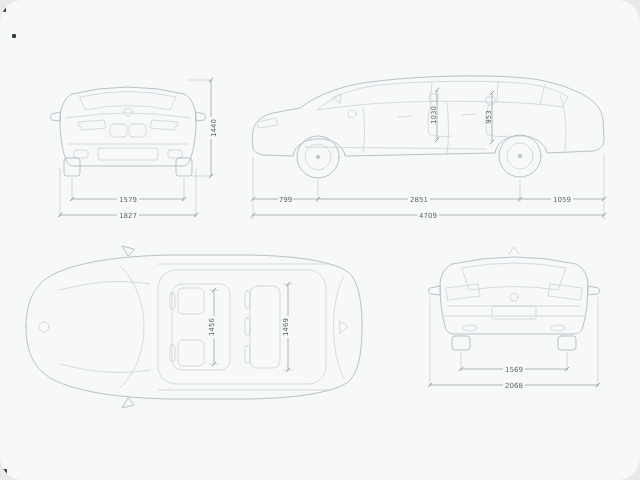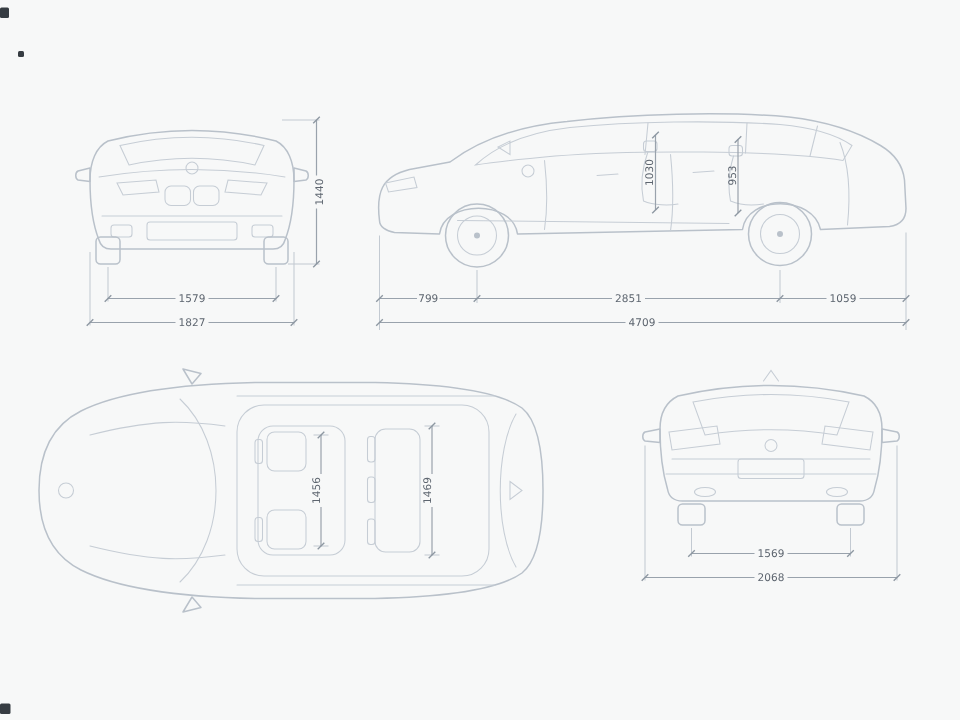--- a/index.html
+++ b/index.html
@@ -2,20 +2,21 @@
 <html><head>
 <meta charset="utf-8">
 <style>
   html,body{margin:0;padding:0;background:#e9e9e9;}
   .canvas{
     position:relative;
     width:640px;height:480px;
     background:#f7f8f8;
     overflow:hidden;
     font-family:"DejaVu Sans", sans-serif;
+    border-radius:23px;
   }
   svg{position:absolute;top:0;left:0;}
   .car{fill:none;stroke:#b9c1ca;stroke-width:1;stroke-linecap:round;stroke-linejoin:round;}
   .car-thin{fill:none;stroke:#c6cdd5;stroke-width:0.7;stroke-linecap:round;}
   .car-solid{fill:#b9c1ca;stroke:none;}
   .dim{stroke:#99a2ac;stroke-width:0.8;fill:none;}
   .ext{stroke:#c3cad2;stroke-width:0.7;fill:none;}
   .tick{stroke:#8d97a1;stroke-width:0.9;}
   .dim-text{font-size:7px;fill:#5d656f;text-anchor:middle;}
   .artifact{fill:#363c42;}

